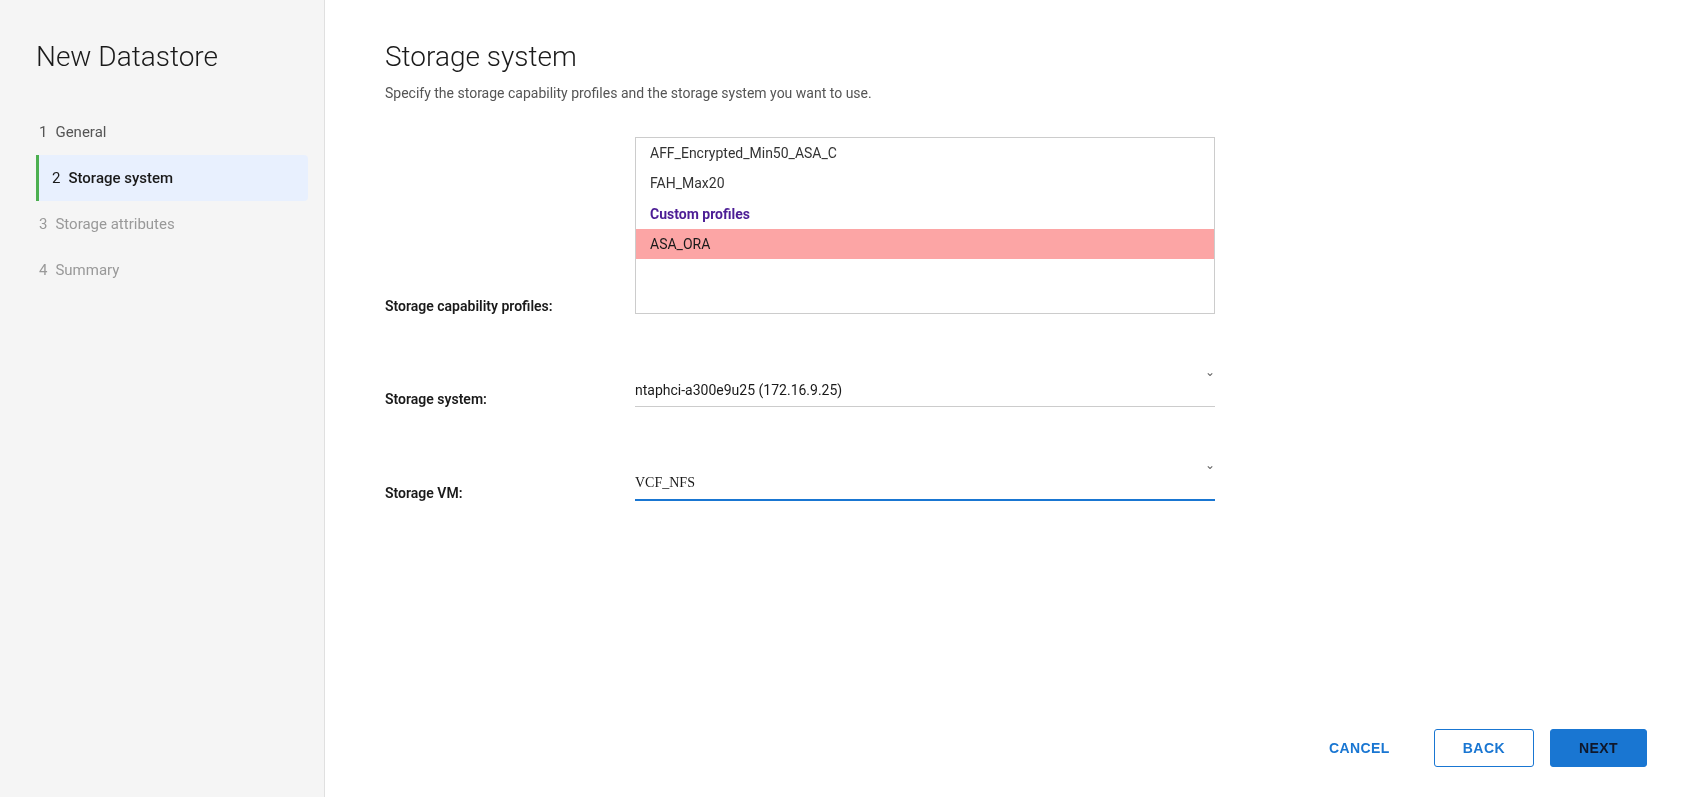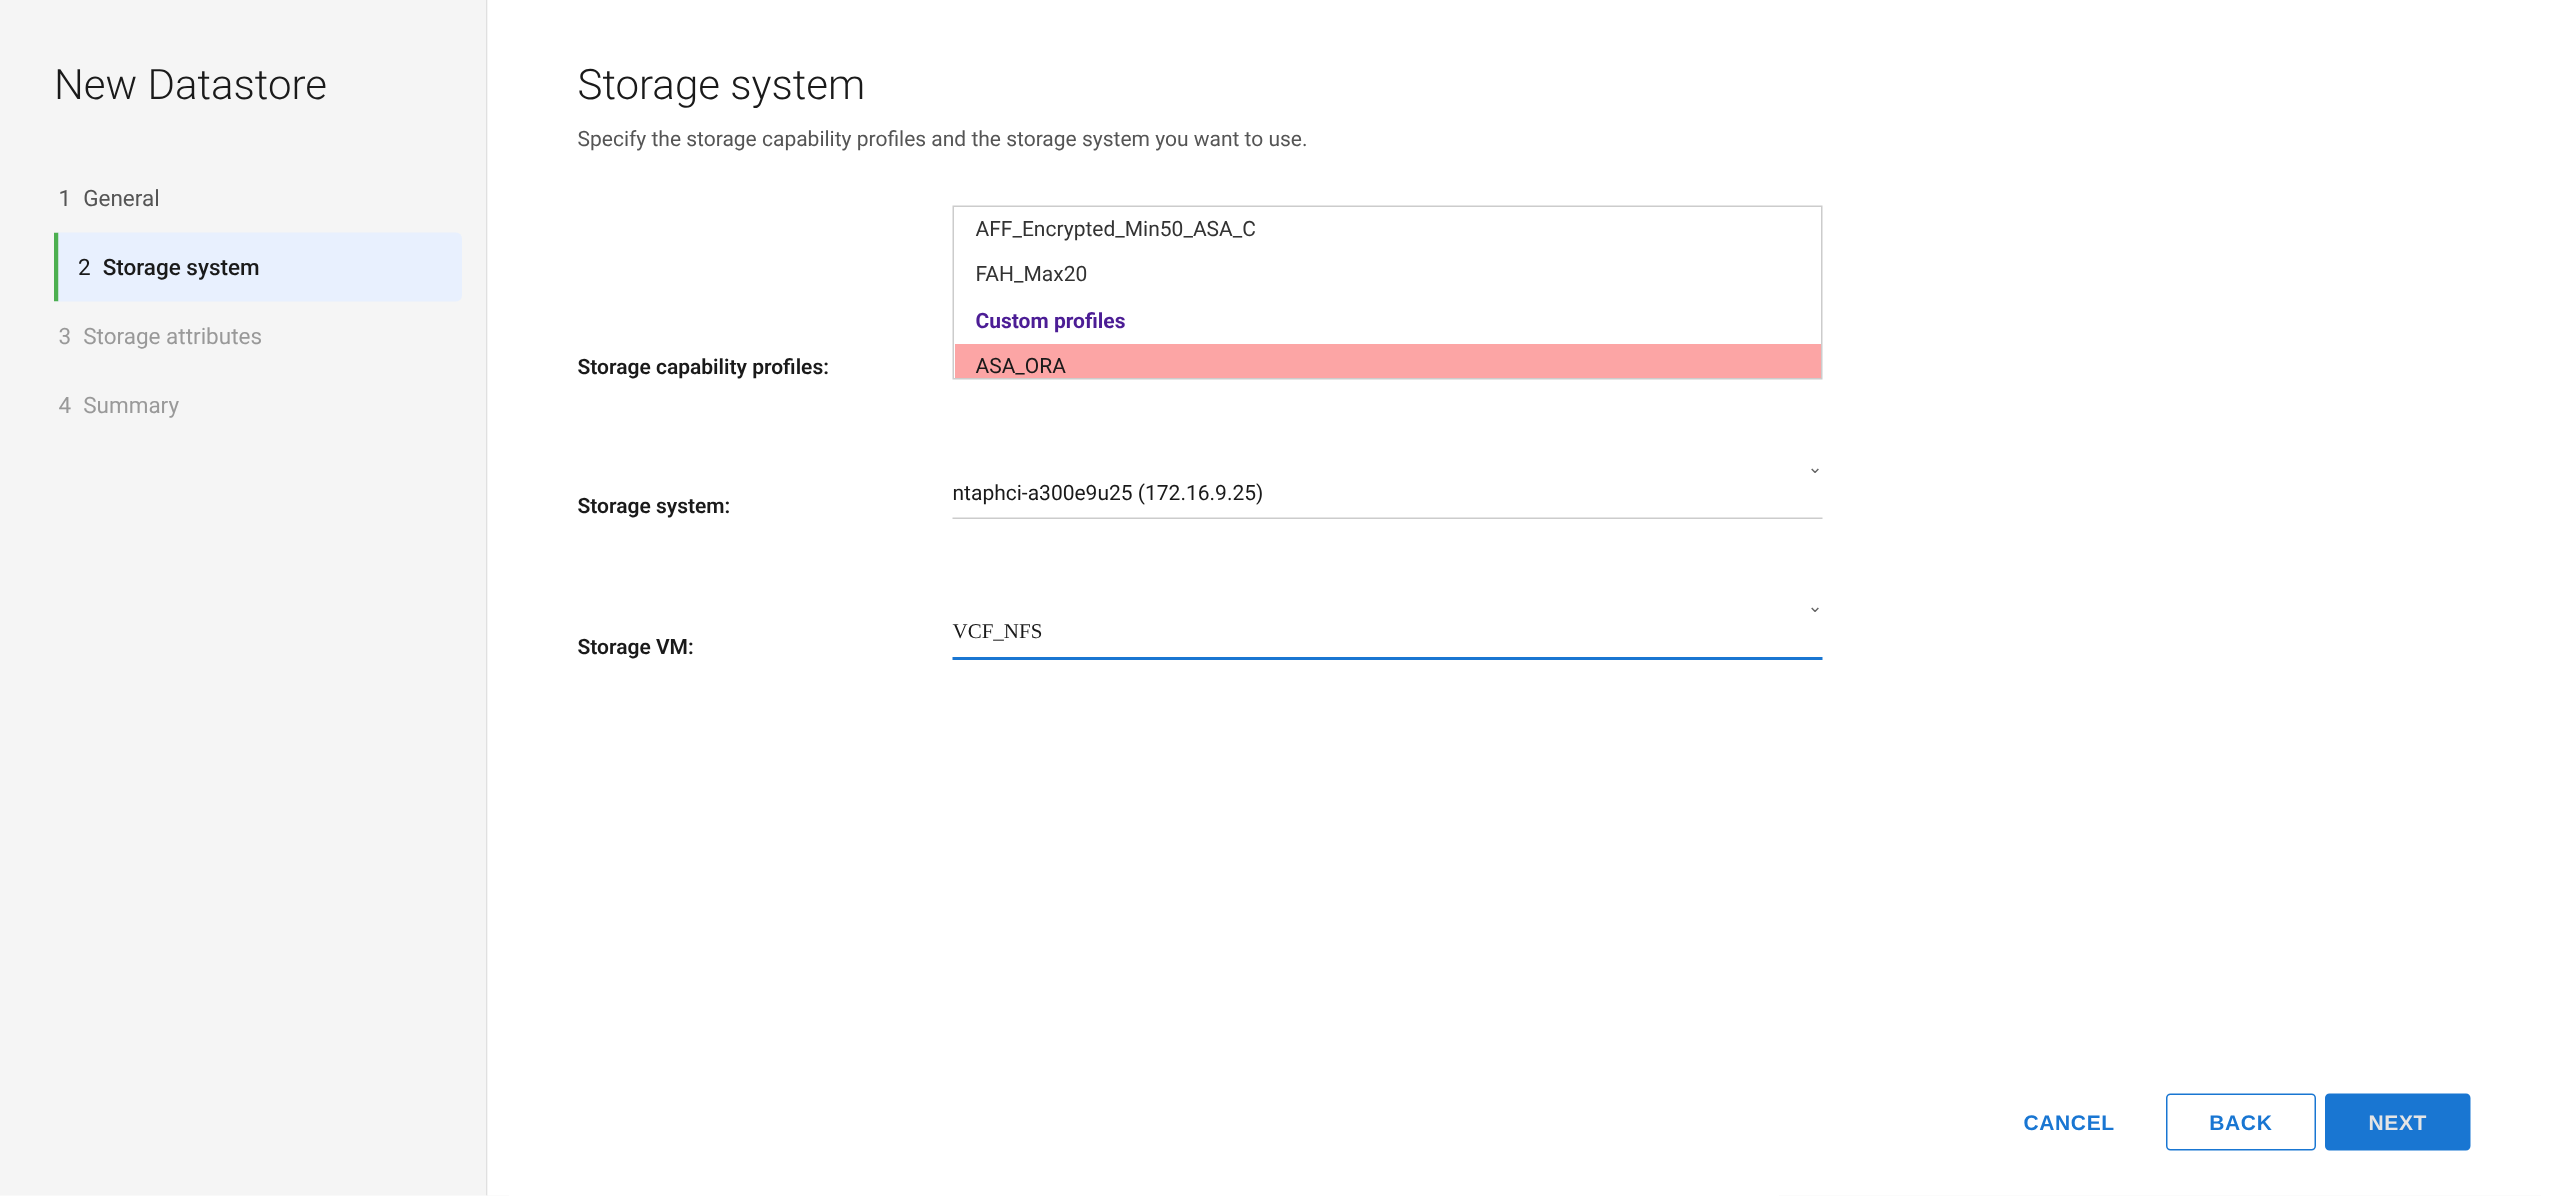--- a/index.html
+++ b/index.html
@@ -103,21 +103,21 @@
     }
     .form-control {
       flex: 1;
       max-width: 580px;
     }
 
     
     .listbox {
       border: 1px solid #ccc;
       background: #fff;
-      height: 116px;
+      height: 177px;
       overflow-y: auto;
       font-size: 14px;
     }
     .listbox-item {
       padding: 7px 14px;
       cursor: pointer;
       color: #333;
       white-space: nowrap;
     }
     .listbox-item.group-header {
@@ -167,21 +167,21 @@
       color: #666;
       font-size: 12px;
     }
 
     
     .footer {
       display: flex;
       justify-content: flex-end;
       align-items: center;
       padding: 20px 0 30px 0;
-      gap: 6px;
+      gap: 16px;
       border-top: none;
       margin-top: auto;
     }
     .btn {
       padding: 10px 28px;
       font-size: 14px;
       font-weight: 600;
       cursor: pointer;
       border-radius: 3px;
       letter-spacing: 0.03em;
@@ -193,21 +193,21 @@
       color: #1976d2;
     }
     .btn-outline {
       background: transparent;
       border: 1px solid #1976d2;
       color: #1976d2;
     }
     .btn-primary {
       background: #1976d2;
       border: 1px solid #1976d2;
-      color: #e5e5e5;
+      color: #0f172a;
     }
   </style>
 </head>
 <body>
 
 <aside class="sidebar">
   <h1 class="sidebar-title">New Datastore</h1>
   <nav class="nav-items">
     <div class="nav-item completed">
       <span class="step-num">1</span>

